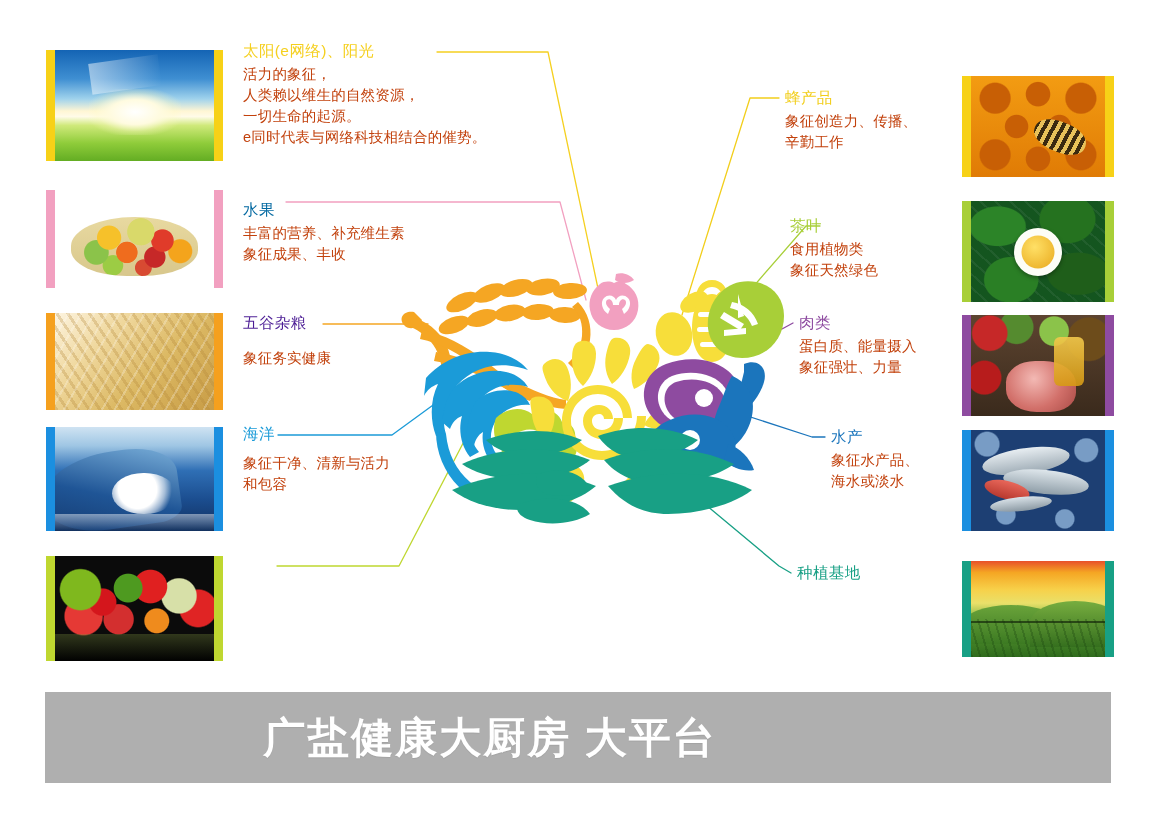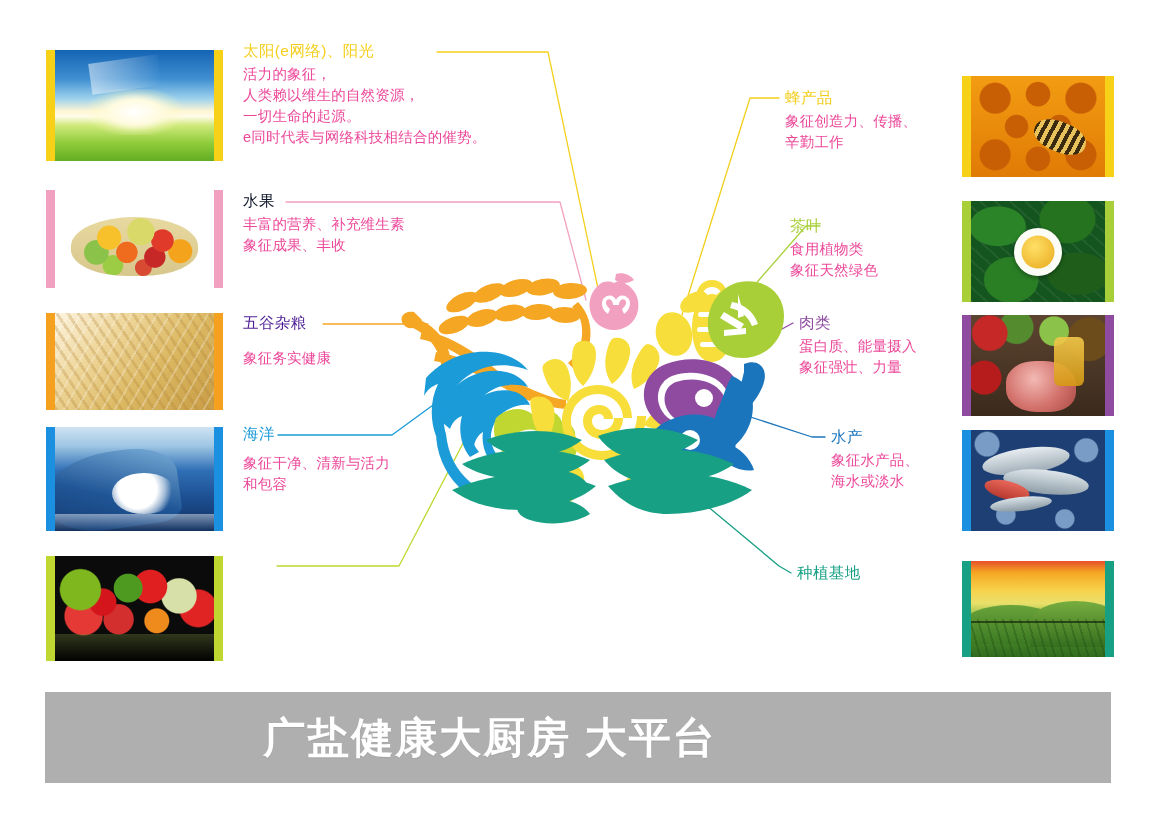--- a/index.html
+++ b/index.html
@@ -11,21 +11,21 @@
   #connectors{position:absolute;left:0;top:0;width:1160px;height:820px;pointer-events:none;}
 
   
   .photo{position:absolute;display:flex;align-items:stretch;}
   .photo .bar{width:9px;flex:0 0 9px;}
   .photo .pic{flex:1 1 auto;position:relative;overflow:hidden;}
 
   
   .note{position:absolute;}
   .note .ttl{font-size:15.5px;line-height:19px;font-weight:400;letter-spacing:.4px;margin:0 0 4px 0;}
-  .note .body{font-size:14.5px;line-height:21px;color:#ec4899;letter-spacing:.2px;}
+  .note .body{font-size:14.5px;line-height:21px;color:#c2410c;letter-spacing:.2px;}
   .note .body div{white-space:nowrap;}
   .note.right{text-align:left;}
 
   
   #logo{position:absolute;left:392px;top:268px;width:392px;height:260px;}
 
   
   #banner{position:absolute;left:45px;top:692px;width:1066px;height:91px;background:#afafaf;
           display:flex;align-items:center;justify-content:center;}
   #banner .btxt{color:#ffffff;font-size:42px;font-weight:700;letter-spacing:2px;
@@ -338,21 +338,21 @@
     <div class="ttl" style="color:#F5D020;">太阳(e网络)、阳光</div>
     <div class="body">
       <div>活力的象征，</div>
       <div>人类赖以维生的自然资源，</div>
       <div>一切生命的起源。</div>
       <div>e同时代表与网络科技相结合的催势。</div>
     </div>
   </div>
 
   <div class="note" style="left:243px;top:191px;">
-    <div class="ttl" style="color:#0f172a;">水果</div>
+    <div class="ttl" style="color:#0369a1;margin-top:9px;">水果</div>
     <div class="body">
       <div>丰富的营养、补充维生素</div>
       <div>象征成果、丰收</div>
     </div>
   </div>
 
   <div class="note" style="left:243px;top:313px;">
     <div class="ttl" style="color:#4c1d95;">五谷杂粮</div>
     <div class="body" style="margin-top:16px;">
       <div>象征务实健康</div>

